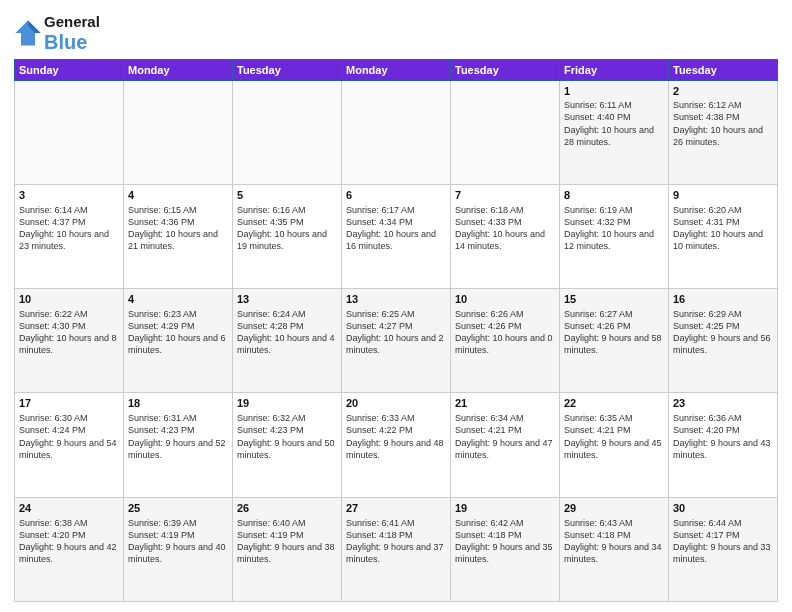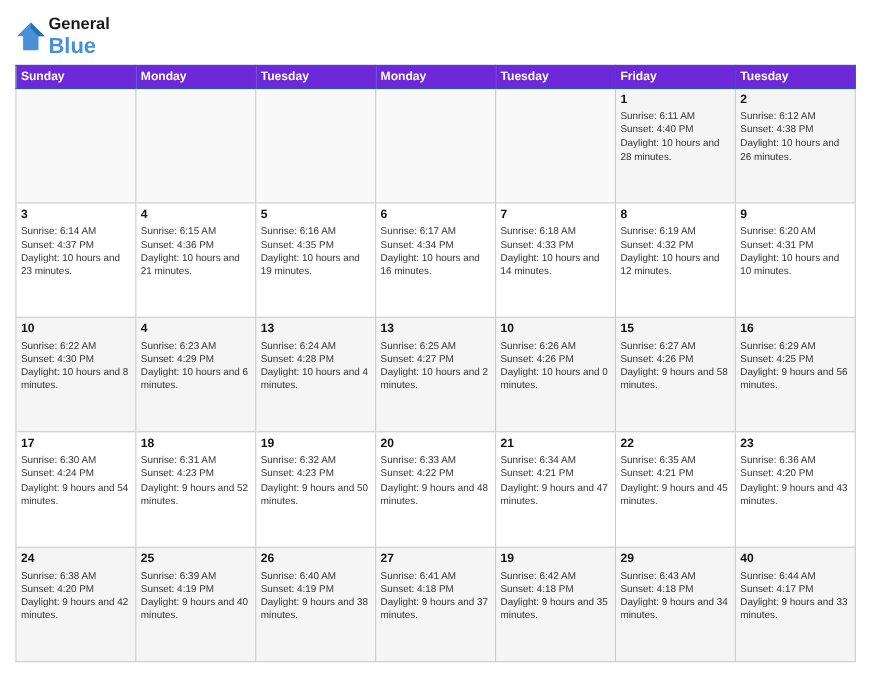--- a/index.html
+++ b/index.html
@@ -164,18 +164,18 @@
             <td><span class="day-num">22</span>Sunrise: 6:35 AM<br>Sunset: 4:21 PM<br>Daylight: 9 hours and 45 minutes.<br></td>
             <td><span class="day-num">23</span>Sunrise: 6:36 AM<br>Sunset: 4:20 PM<br>Daylight: 9 hours and 43 minutes.<br></td>
           </tr>
           <tr>
             <td><span class="day-num">24</span>Sunrise: 6:38 AM<br>Sunset: 4:20 PM<br>Daylight: 9 hours and 42 minutes.<br></td>
             <td><span class="day-num">25</span>Sunrise: 6:39 AM<br>Sunset: 4:19 PM<br>Daylight: 9 hours and 40 minutes.<br></td>
             <td><span class="day-num">26</span>Sunrise: 6:40 AM<br>Sunset: 4:19 PM<br>Daylight: 9 hours and 38 minutes.<br></td>
             <td><span class="day-num">27</span>Sunrise: 6:41 AM<br>Sunset: 4:18 PM<br>Daylight: 9 hours and 37 minutes.<br></td>
             <td><span class="day-num">19</span>Sunrise: 6:42 AM<br>Sunset: 4:18 PM<br>Daylight: 9 hours and 35 minutes.<br></td>
             <td><span class="day-num">29</span>Sunrise: 6:43 AM<br>Sunset: 4:18 PM<br>Daylight: 9 hours and 34 minutes.<br></td>
-            <td><span class="day-num">40</span>Sunrise: 6:44 AM<br>Sunset: 4:17 PM<br>Daylight: 9 hours and 33 minutes.<br></td>
+            <td><span class="day-num">30</span>Sunrise: 6:44 AM<br>Sunset: 4:17 PM<br>Daylight: 9 hours and 33 minutes.<br></td>
           </tr>
         </tbody>
     </table>
   </div>
 </div>
 
 </body></html>

